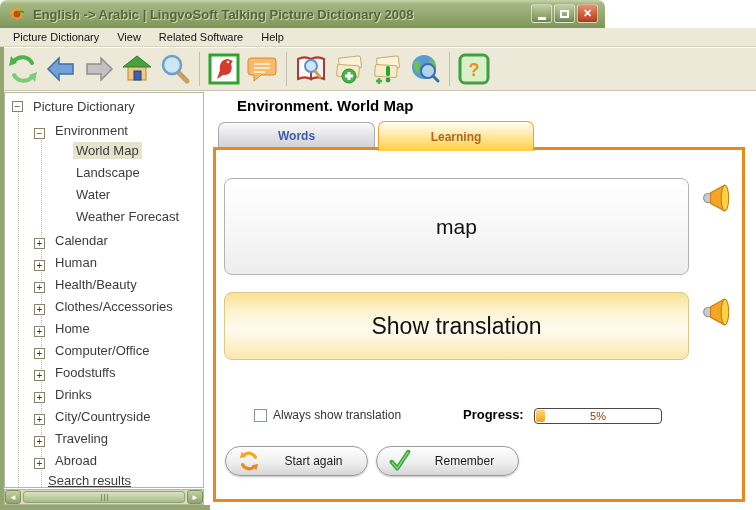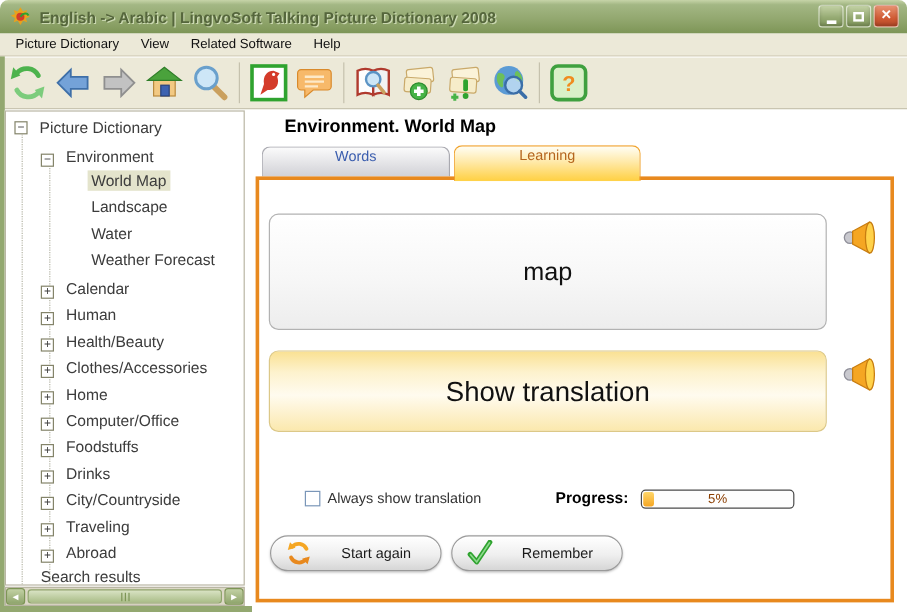--- a/index.html
+++ b/index.html
@@ -4,21 +4,21 @@
 <style>
   * { margin:0; padding:0; box-sizing:border-box; }
   html,body { width:756px; height:510px; }
   body {
     position:relative; background:#ffffff; overflow:hidden;
     font-family:"Liberation Sans", sans-serif; color:#222;
   }
 
   
   .titlebar {
-    position:absolute; left:0; top:0; width:756px; height:28px;
+    position:absolute; left:0; top:0; width:605px; height:28px;
     background:linear-gradient(180deg,#c6d4a8 0%,#a3b784 14%,#93a870 55%,#7d9556 100%);
     border-radius:7px 7px 0 0;
     display:flex; align-items:center; padding:0 6px;
   }
   .titlebar .appicon { width:18px; height:18px; margin:0 7px 0 2px; }
   .titlebar .ttext {
     font-size:13px; font-weight:bold; color:#55663c;
     text-shadow:1px 1px 0 rgba(230,240,210,.7); white-space:nowrap;
   }
   .wbtns { position:absolute; right:7px; top:4px; display:flex; gap:2px; }
@@ -58,21 +58,21 @@
   
   .tree {
     position:absolute; left:4px; top:92px; width:200px; height:396px;
     background:#fff; border:1px solid #b9b6a4; overflow:hidden; padding-top:2px;
   }
   .tree::before { content:""; position:absolute; left:13px; top:16px; height:450px; border-left:1px dotted #b5b5a5; }
   .tree::after  { content:""; position:absolute; left:36px; top:36px; height:430px; border-left:1px dotted #b5b5a5; }
   .trow { position:relative; height:22px; display:flex; align-items:center; font-size:13px; color:#3c3c3c; z-index:1; cursor:default; white-space:nowrap; }
   .lv0 { padding-left:7px; }
   .lv1 { padding-left:29px;align-items:flex-end; }
-  .lv1nb { padding-left:26px; }
+  .lv1nb { padding-left:40px;text-decoration:underline; }
   .lv2 { padding-left:68px; }
   .ebox {
     width:11px; height:11px; border:1px solid #84846a; background:#fff;
     font-size:11px; line-height:9px; text-align:center; color:#3c3c3c;
     margin-right:7px; flex:0 0 auto;
   }
   .ebox.minus::before { content:"−"; font-size:10px; }
   .ebox.plus::before  { content:"+"; font-size:10px; }
   .tlabel { padding:1px 3px; }
   .tlabel.sel { background:#e4e4cc; }
@@ -92,22 +92,22 @@
     background:linear-gradient(180deg,#d9e3c4,#aabd88); border:1px solid #8fa56c;
     display:flex; align-items:center; justify-content:center; gap:2px;
   }
   .sthumb i { display:block; width:1px; height:7px; background:#7d9556; }
 
   
   .heading { position:absolute; left:218px; top:97px; font-size:15px; font-weight:bold; color:#000;margin-left:19px; }
 
   .tab {
     position:absolute; top:122px; height:26px; border-radius:7px 7px 0 0;
-    display:flex; align-items:flex-start; justify-content:center;
-    font-size:12px; font-weight:normal; cursor:default;
+    display:flex; align-items:center; justify-content:center;
+    font-size:12px; font-weight:bold; cursor:default;
   }
   .tab.words {
     left:218px; width:157px;
     background:linear-gradient(180deg,#fbfbfb,#dcdce0 70%,#d0d0d6);
     border:1px solid #a9a9b0; border-bottom:none; color:#3a5dae;
   }
   .tab.learning {
     left:378px; top:121px; width:156px; height:30px; z-index:3;
     background:linear-gradient(180deg,#fffef5,#ffe9a8 45%,#ffd24a 95%);
     border:1px solid #f0a028; border-bottom:none; color:#b5651d;

